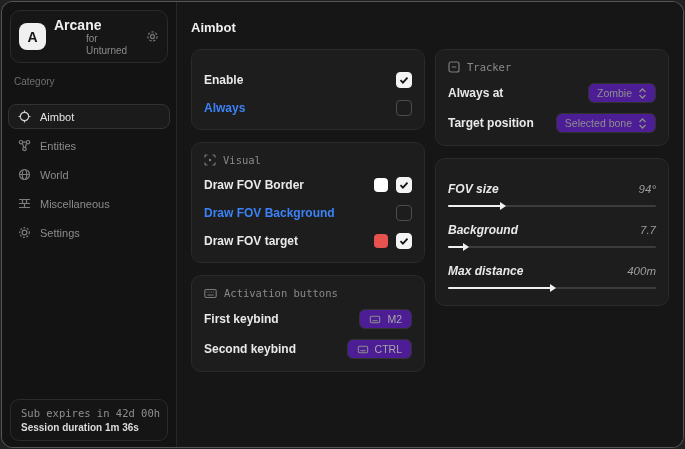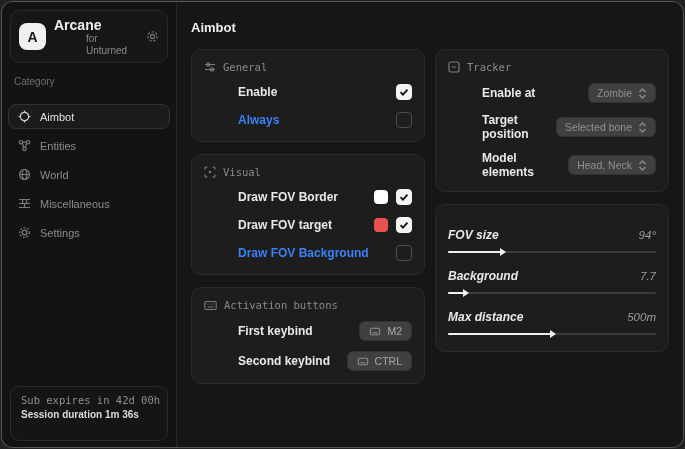--- a/index.html
+++ b/index.html
@@ -61,21 +61,21 @@
   .nav-item .nicon { display:flex; color:#7b7b7b; }
   .nav-item.active {
     background:#1b1b1b;
     border-color:#323232;
     color:#e2e2e2;
   }
   .nav-item.active .nicon { color:#cfcfcf; }
   .side-footer {
     position:absolute; left:8px; right:8px; bottom:6px;
     border:1px solid #2b2b2b; border-radius:9px;
-    padding:7px 10px 20px 10px;
+    padding:7px 10px 7px 10px;
     background:#151515;
   }
   .side-footer .line1 {
     font-family:"DejaVu Sans Mono", monospace;
     font-size:10.5px; color:#8f8f8f; white-space:nowrap;
   }
   .side-footer .line2 {
     font-family:Liberation Sans, sans-serif;
     font-size:10px; color:#dcdcdc; font-weight:700; margin-top:3px; white-space:nowrap;
   }
@@ -93,41 +93,41 @@
   .card-head {
     display:flex; align-items:center; gap:7px;
     color:#8a8a8a;
     font-family:"DejaVu Sans Mono", monospace;
     font-size:10.5px;
     margin-bottom:4px;
   }
   .card-head .hicon { display:flex; color:#7d7d7d; }
   .row {
     display:flex; align-items:center; justify-content:space-between;
-    margin-top:10px; min-height:18px;margin-left:34px;
+    margin-top:10px; min-height:18px;
   }
   .row-label { font-size:12px; font-weight:700; color:#e9e9e9; }
   .row.dim .row-label { color:#3b82f6; }
   .controls { display:flex; align-items:center; gap:8px; }
   
   .checkbox {
     width:16px; height:16px; border-radius:4px;
     border:1.5px solid #4c4c4c;
     display:flex; align-items:center; justify-content:center;
     cursor:pointer; background:transparent;
   }
   .checkbox.checked { background:#f3f3f3; border-color:#f3f3f3; color:#141414; }
   .checkbox svg { display:none; }
   .checkbox.checked svg { display:block; }
   
   .swatch { width:14px; height:14px; border-radius:4px; cursor:pointer; }
   
   .chip {
     display:flex; align-items:center; gap:6px;
-    background:#404040;
+    background:#4c1d95;
     border:1px solid #323232;
     border-radius:6px;
     padding:3px 9px;
     font-size:10.5px; color:#a9a9a9;
     font-family:"Liberation Sans", sans-serif;
     cursor:pointer; white-space:nowrap;
   }
   .chip .cicon { display:flex; color:#8d8d8d; }
   .chip.select { color:#8f8f8f; font-size:10.5px; padding:3px 8px; }
   
@@ -231,30 +231,20 @@
   </div>
 
   <div class="main">
     <div class="page-title">Aimbot</div>
 
     <div class="cols">
 
       <div class="col">
 
         <div class="card">
-          <div class="card-head">
-            <span class="hicon">
-              <svg width="12" height="12" viewBox="0 0 12 12" fill="none" stroke="currentColor" stroke-width="1.2">
-                <path d="M1 3.5h10M1 8.5h10"></path>
-                  <rect x="3" y="2" width="2.4" height="3" rx="0.6"></rect>
-                  <rect x="6.8" y="7" width="2.4" height="3" rx="0.6"></rect>
-              </svg>
-            </span>
-            <span>General</span>
-          </div>
           <div class="row">
             <span class="row-label">Enable</span>
             <span class="checkbox checked">
               <svg width="10" height="10" viewBox="0 0 10 10" fill="none" stroke="currentColor" stroke-width="1.8">
                   <path d="M1.5 5.2l2.4 2.4 4.6-5"></path>
                 </svg>
             </span>
           </div>
           <div class="row dim">
             <span class="row-label">Always</span>
@@ -278,39 +268,39 @@
             <span class="row-label">Draw FOV Border</span>
             <span class="controls">
               <span class="swatch" style="background: rgb(255, 255, 255);"></span>
               <span class="checkbox checked">
                 <svg width="10" height="10" viewBox="0 0 10 10" fill="none" stroke="currentColor" stroke-width="1.8">
                     <path d="M1.5 5.2l2.4 2.4 4.6-5"></path>
                   </svg>
               </span>
             </span>
           </div>
+          <div class="row dim">
+            <span class="row-label">Draw FOV Background</span>
+            <span class="controls">
+              <span class="checkbox">
+                
+              </span>
+            </span>
+          </div>
           <div class="row">
             <span class="row-label">Draw FOV target</span>
             <span class="controls">
               <span class="swatch" style="background: rgb(232, 82, 78);"></span>
               <span class="checkbox checked">
                 <svg width="10" height="10" viewBox="0 0 10 10" fill="none" stroke="currentColor" stroke-width="1.8">
                     <path d="M1.5 5.2l2.4 2.4 4.6-5"></path>
                   </svg>
               </span>
             </span>
           </div>
-          <div class="row dim">
-            <span class="row-label">Draw FOV Background</span>
-            <span class="controls">
-              <span class="checkbox">
-                
-              </span>
-            </span>
-          </div>
         </div>
 
         <div class="card">
           <div class="card-head">
             <span class="hicon">
               <svg width="13" height="11" viewBox="0 0 13 11" fill="none" stroke="currentColor" stroke-width="1.1">
                 <rect x="0.8" y="1.5" width="11.4" height="8" rx="1.5"></rect>
                 <path d="M3 4h0.01M5.2 4h0.01M7.4 4h0.01M9.6 4h0.01M3.8 7h5.4" stroke-linecap="round"></path>
               </svg>
             </span>
@@ -349,52 +339,41 @@
           <div class="card-head">
             <span class="hicon">
               <svg width="12" height="12" viewBox="0 0 12 12" fill="none" stroke="currentColor" stroke-width="1.2">
                 <rect x="1" y="1" width="10" height="10" rx="2"></rect>
                   <path d="M3.8 6h4.4"></path>
               </svg>
             </span>
             <span>Tracker</span>
           </div>
           <div class="row">
-            <span class="row-label">Enable at</span>
+            <span class="row-label">Always at</span>
             <button class="chip select">
               <span>Zombie</span>
               <span class="cicon">
                 <svg width="9" height="11" viewBox="0 0 9 11" fill="none" stroke="currentColor" stroke-width="1.3">
                     <path d="M1.5 4l3-3 3 3M1.5 7l3 3 3-3"></path>
                   </svg>
               </span>
             </button>
           </div>
           <div class="row">
             <span class="row-label">Target position</span>
             <button class="chip select">
               <span>Selected bone</span>
               <span class="cicon">
                 <svg width="9" height="11" viewBox="0 0 9 11" fill="none" stroke="currentColor" stroke-width="1.3">
                     <path d="M1.5 4l3-3 3 3M1.5 7l3 3 3-3"></path>
                   </svg>
               </span>
             </button>
           </div>
-          <div class="row">
-            <span class="row-label">Model elements</span>
-            <button class="chip select">
-              <span>Head, Neck</span>
-              <span class="cicon">
-                <svg width="9" height="11" viewBox="0 0 9 11" fill="none" stroke="currentColor" stroke-width="1.3">
-                    <path d="M1.5 4l3-3 3 3M1.5 7l3 3 3-3"></path>
-                  </svg>
-              </span>
-            </button>
-          </div>
         </div>
 
         <div class="card">
 
           <div class="slider-block">
             <div class="slider-row">
               <span class="row-label">FOV size</span>
               <span class="slider-value">94°</span>
             </div>
             <div class="slider">
@@ -414,21 +393,21 @@
               <div class="slider-track"></div>
               <div class="slider-fill" style="width: 8%;">
                 <span class="slider-thumb"></span>
               </div>
             </div>
           </div>
 
           <div class="slider-block">
             <div class="slider-row">
               <span class="row-label">Max distance</span>
-              <span class="slider-value">500m</span>
+              <span class="slider-value">400m</span>
             </div>
             <div class="slider">
               <div class="slider-track"></div>
               <div class="slider-fill" style="width: 50%;">
                 <span class="slider-thumb"></span>
               </div>
             </div>
           </div>
         </div>
 

